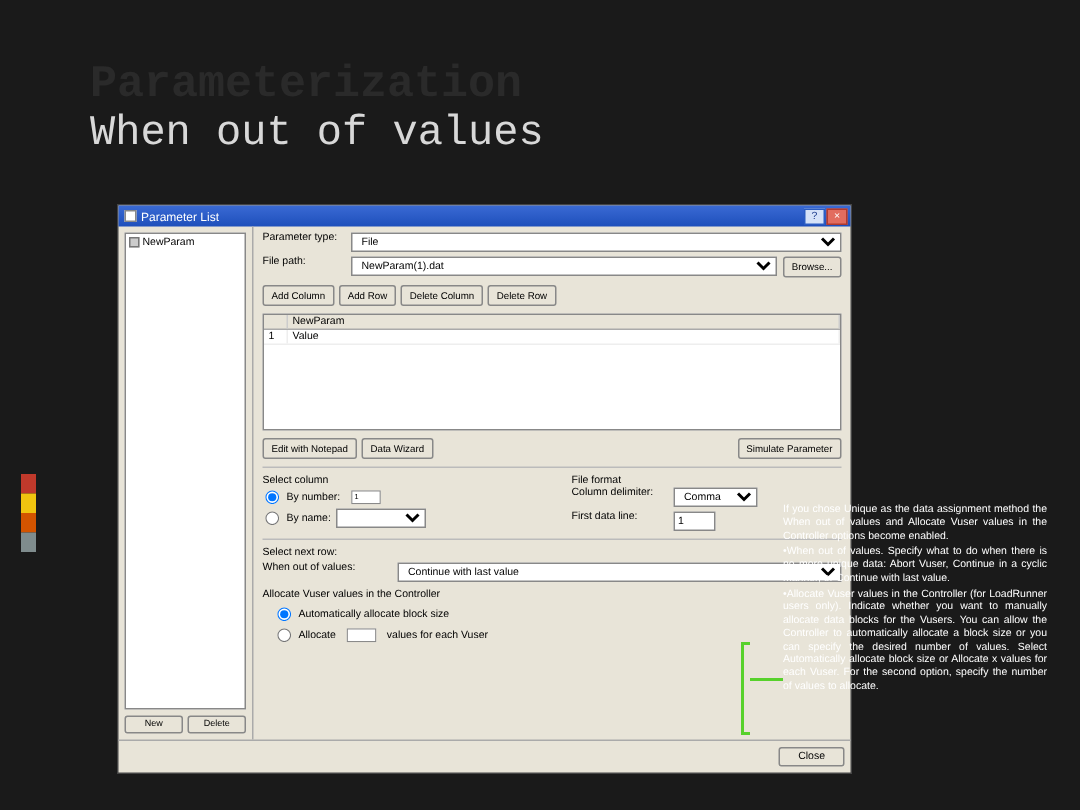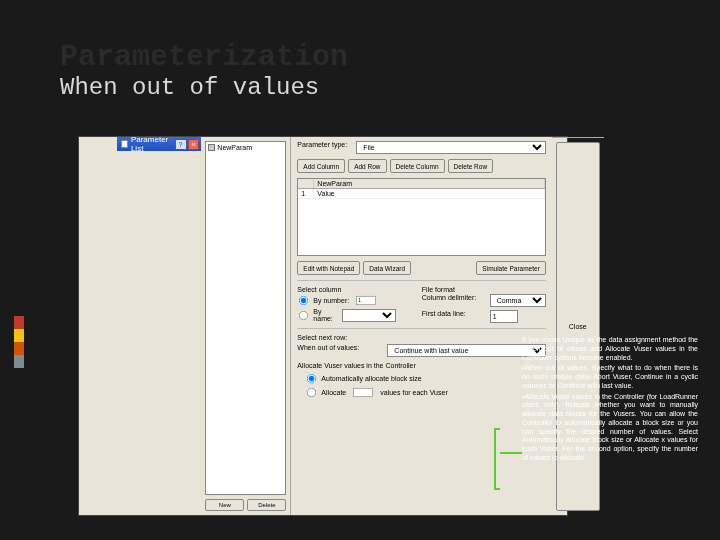--- a/index.html
+++ b/index.html
@@ -8,39 +8,39 @@
     background: #1a1a1a;
     font-family: "Courier New", monospace;
     position: relative;
     overflow: hidden;
   }
   .slide {
     position: absolute; inset: 0;
     padding: 40px 60px 0 60px;
   }
   .title { font-size: 30px; color: #222; background:transparent; font-weight:bold; }
-  .subtitle { font-size: 24px; color: #222; margin-bottom: 8px; }
+  .subtitle { font-size: 28px; color: #222; margin-bottom: 8px; }
   
   .accent {
     position: absolute; left: 14px; top: 316px; width: 10px; height: 52px;
     display: flex; flex-direction: column;
   }
   .accent div { flex:1; }
   .a1{background:#c0392b}.a2{background:#f1c40f}.a3{background:#d35400}.a4{background:#7f8c8d}
 
   
   .dialog {
     position: absolute; left: 78px; top: 136px;
     width: 490px; height: 380px;
     background: #e8e4d8;
     border: 1px solid #444;
     font-family: Tahoma, Arial, sans-serif;
     font-size: 8px;
     color: #000;
-    display: flex; flex-direction: row; padding-left: 38px;
+    display: flex; flex-direction: column;
   }
   .titlebar {
     height: 14px;
     background: linear-gradient(#3a6ad4,#1e4fbb);
     color:#fff;
     display:flex; align-items:center;
     padding: 0 2px 0 4px;
     font-size:8px;
   }
   .titlebar .icon{width:8px;height:8px;background:#fff;margin-right:3px;border:1px solid #888}
@@ -146,20 +146,25 @@
       <div class="left-btns">
         <button>New</button>
         <button>Delete</button>
       </div>
     </div>
     <div class="right">
       <div class="row">
         <span class="lbl">Parameter type:</span>
         <select class="wide"><option>File</option></select>
       </div>
+      <div class="row">
+        <span class="lbl">File path:</span>
+        <select class="wide"><option>NewParam(1).dat</option></select>
+        <button class="btn-sm">Browse...</button>
+      </div>
       <div class="btn-row">
         <button class="btn-sm">Add Column</button>
         <button class="btn-sm">Add Row</button>
         <button class="btn-sm">Delete Column</button>
         <button class="btn-sm">Delete Row</button>
       </div>
       <div class="grid">
         <div class="grid-head">
             <div class="gh0"></div>
             <div class="gh1">NewParam</div>

